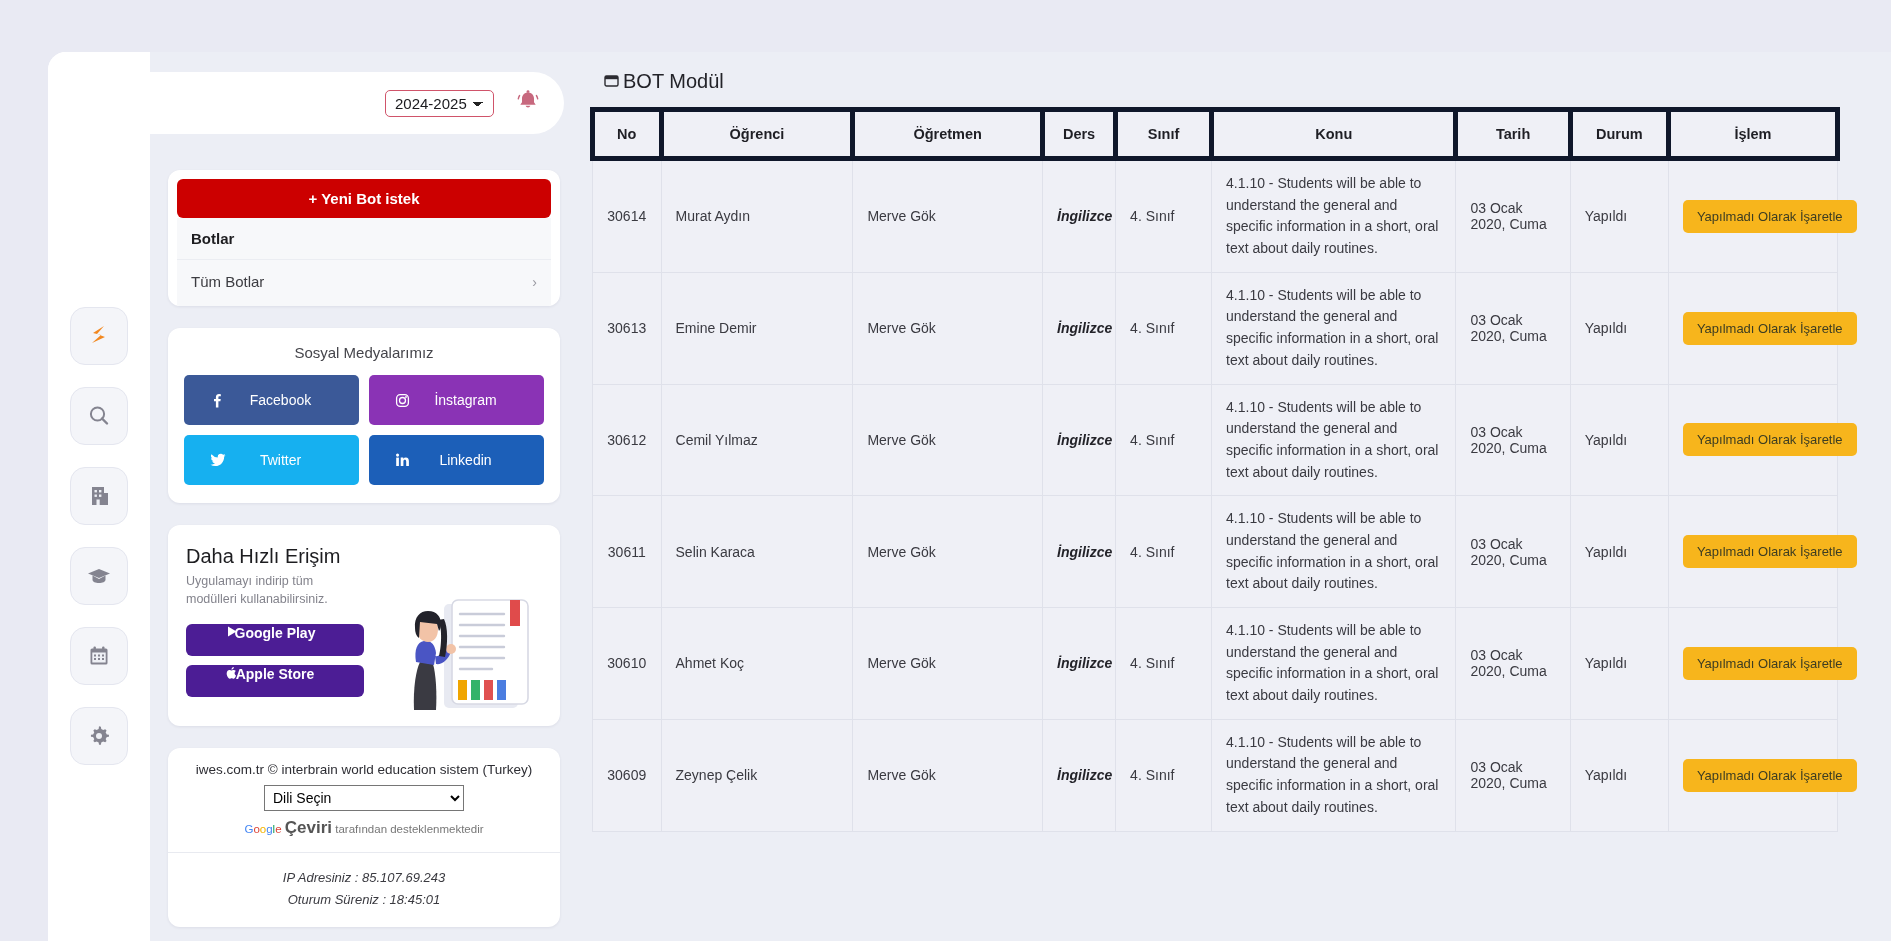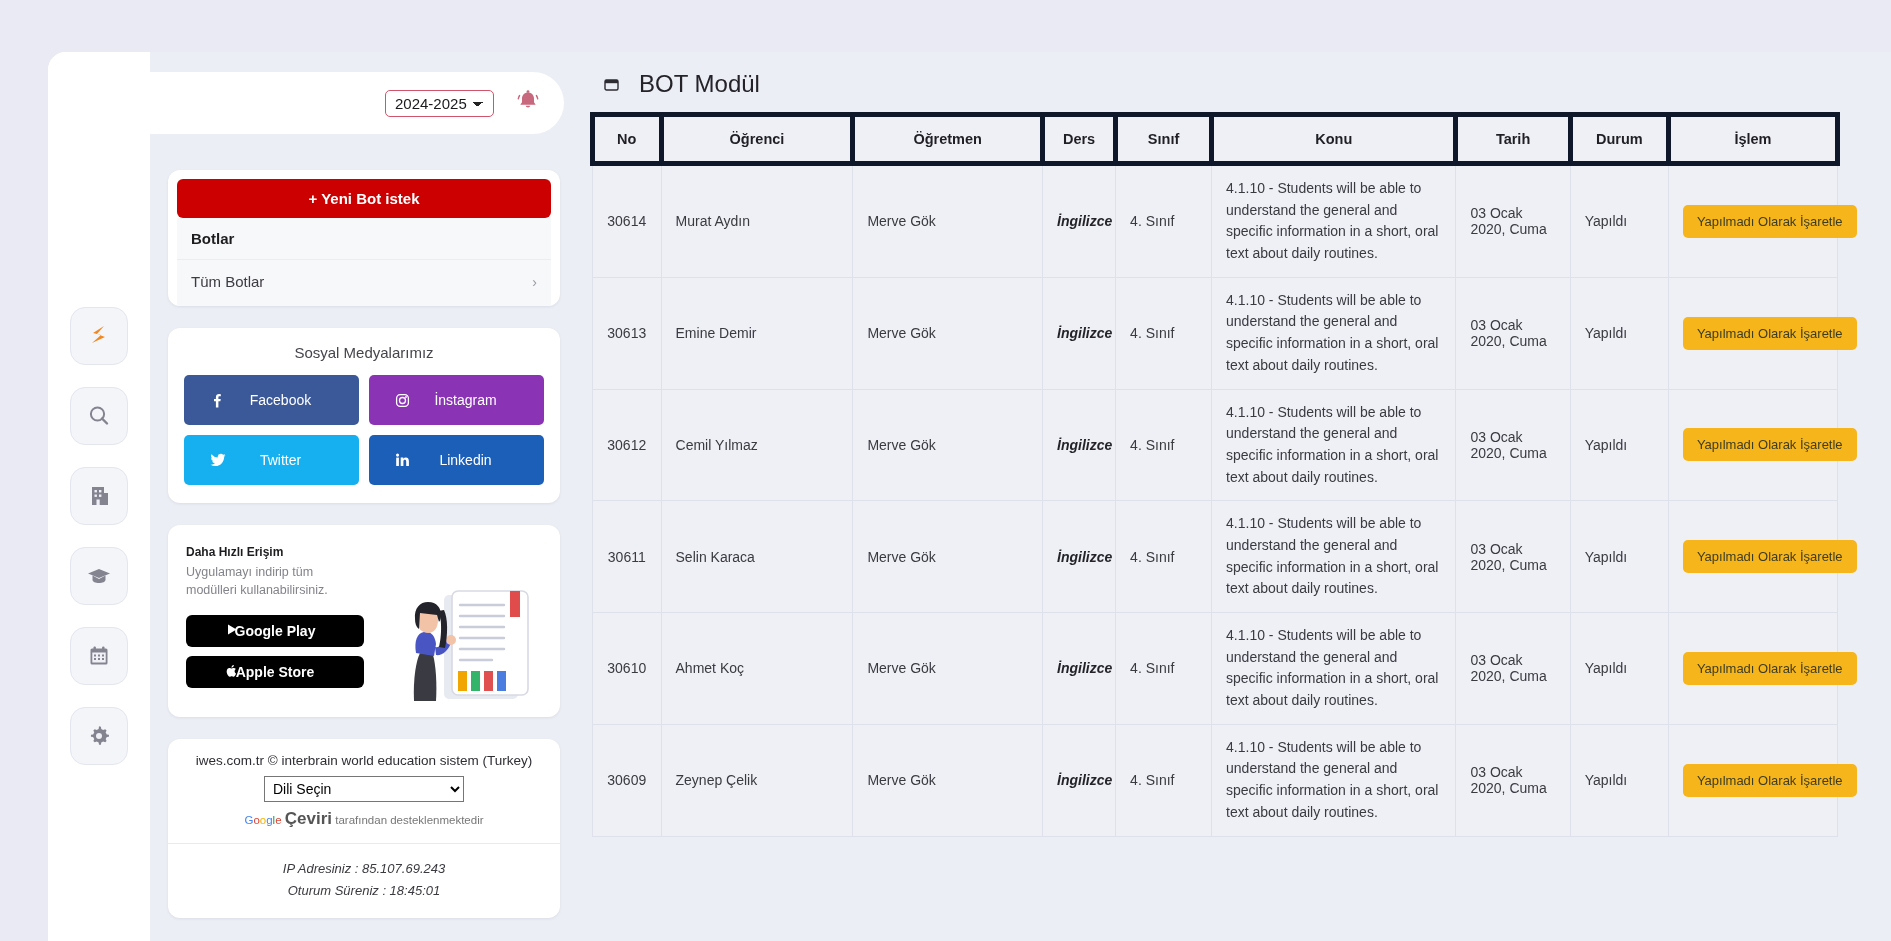--- a/index.html
+++ b/index.html
@@ -165,27 +165,27 @@
     border: none;
     cursor: pointer;
     font-family: "Liberation Sans", sans-serif;
     position: relative;
   }
   .social-btn .s-ico { position:absolute; left: 26px; display:flex; align-items:center; }
   .social-btn .s-lbl { padding-left: 18px; }
 
   
   .promo { position: relative; padding: 20px 18px 20px 18px; min-height: 150px; }
-  .promo h4 { margin: 0 0 4px 0; font-size: 12px; color: #1d1d20; font-weight: bold; }
+  .promo h4 { margin: 0 0 4px 0; font-size: 20px; color: #1d1d20; font-weight: normal; }
   .promo p { margin: 0 0 16px 0; font-size: 12.5px; color: #83838c; line-height: 1.45; max-width: 180px; }
   .store-btn {
-    display: flex; align-items: center; justify-content: center;
+    display: flex; justify-content: center;
     gap: 10px;
     width: 178px; height: 32px;
-    background: #000000; color: #ffffff;
+    background: #4c1d95; color: #ffffff;
     border-radius: 6px; border: none;
     font-size: 14px; font-weight: 600;
     margin-bottom: 9px;
     cursor: pointer;
     font-family: "Liberation Sans", sans-serif;
     position: relative;
   }
   .store-btn .st-ico { position:absolute; left: 40px; }
   .promo-art { position: absolute; right: 6px; bottom: 8px; width: 162px; height: 120px; }
 
@@ -215,23 +215,23 @@
   .main-panel {
     position: absolute;
     left: 582px; top: 52px;
     width: 1266px; height: 729px;
     background: #eceef5;
     border-radius: 6px;
   }
   .main-title {
     display: flex;
     align-items: center;
-    gap: 20px;
+    gap: 4px;
     padding: 18px 0 14px 22px;
-    font-size: 24px;
+    font-size: 20px;
     color: #232329;
   }
   .table-wrap {
     margin: 0 8px;
     background: #eceef5;
   }
   table { border-collapse: collapse; width: 100%; table-layout: fixed; }
   thead th {
     background: #eff0f6;
     border: 5px solid #0f172a;

